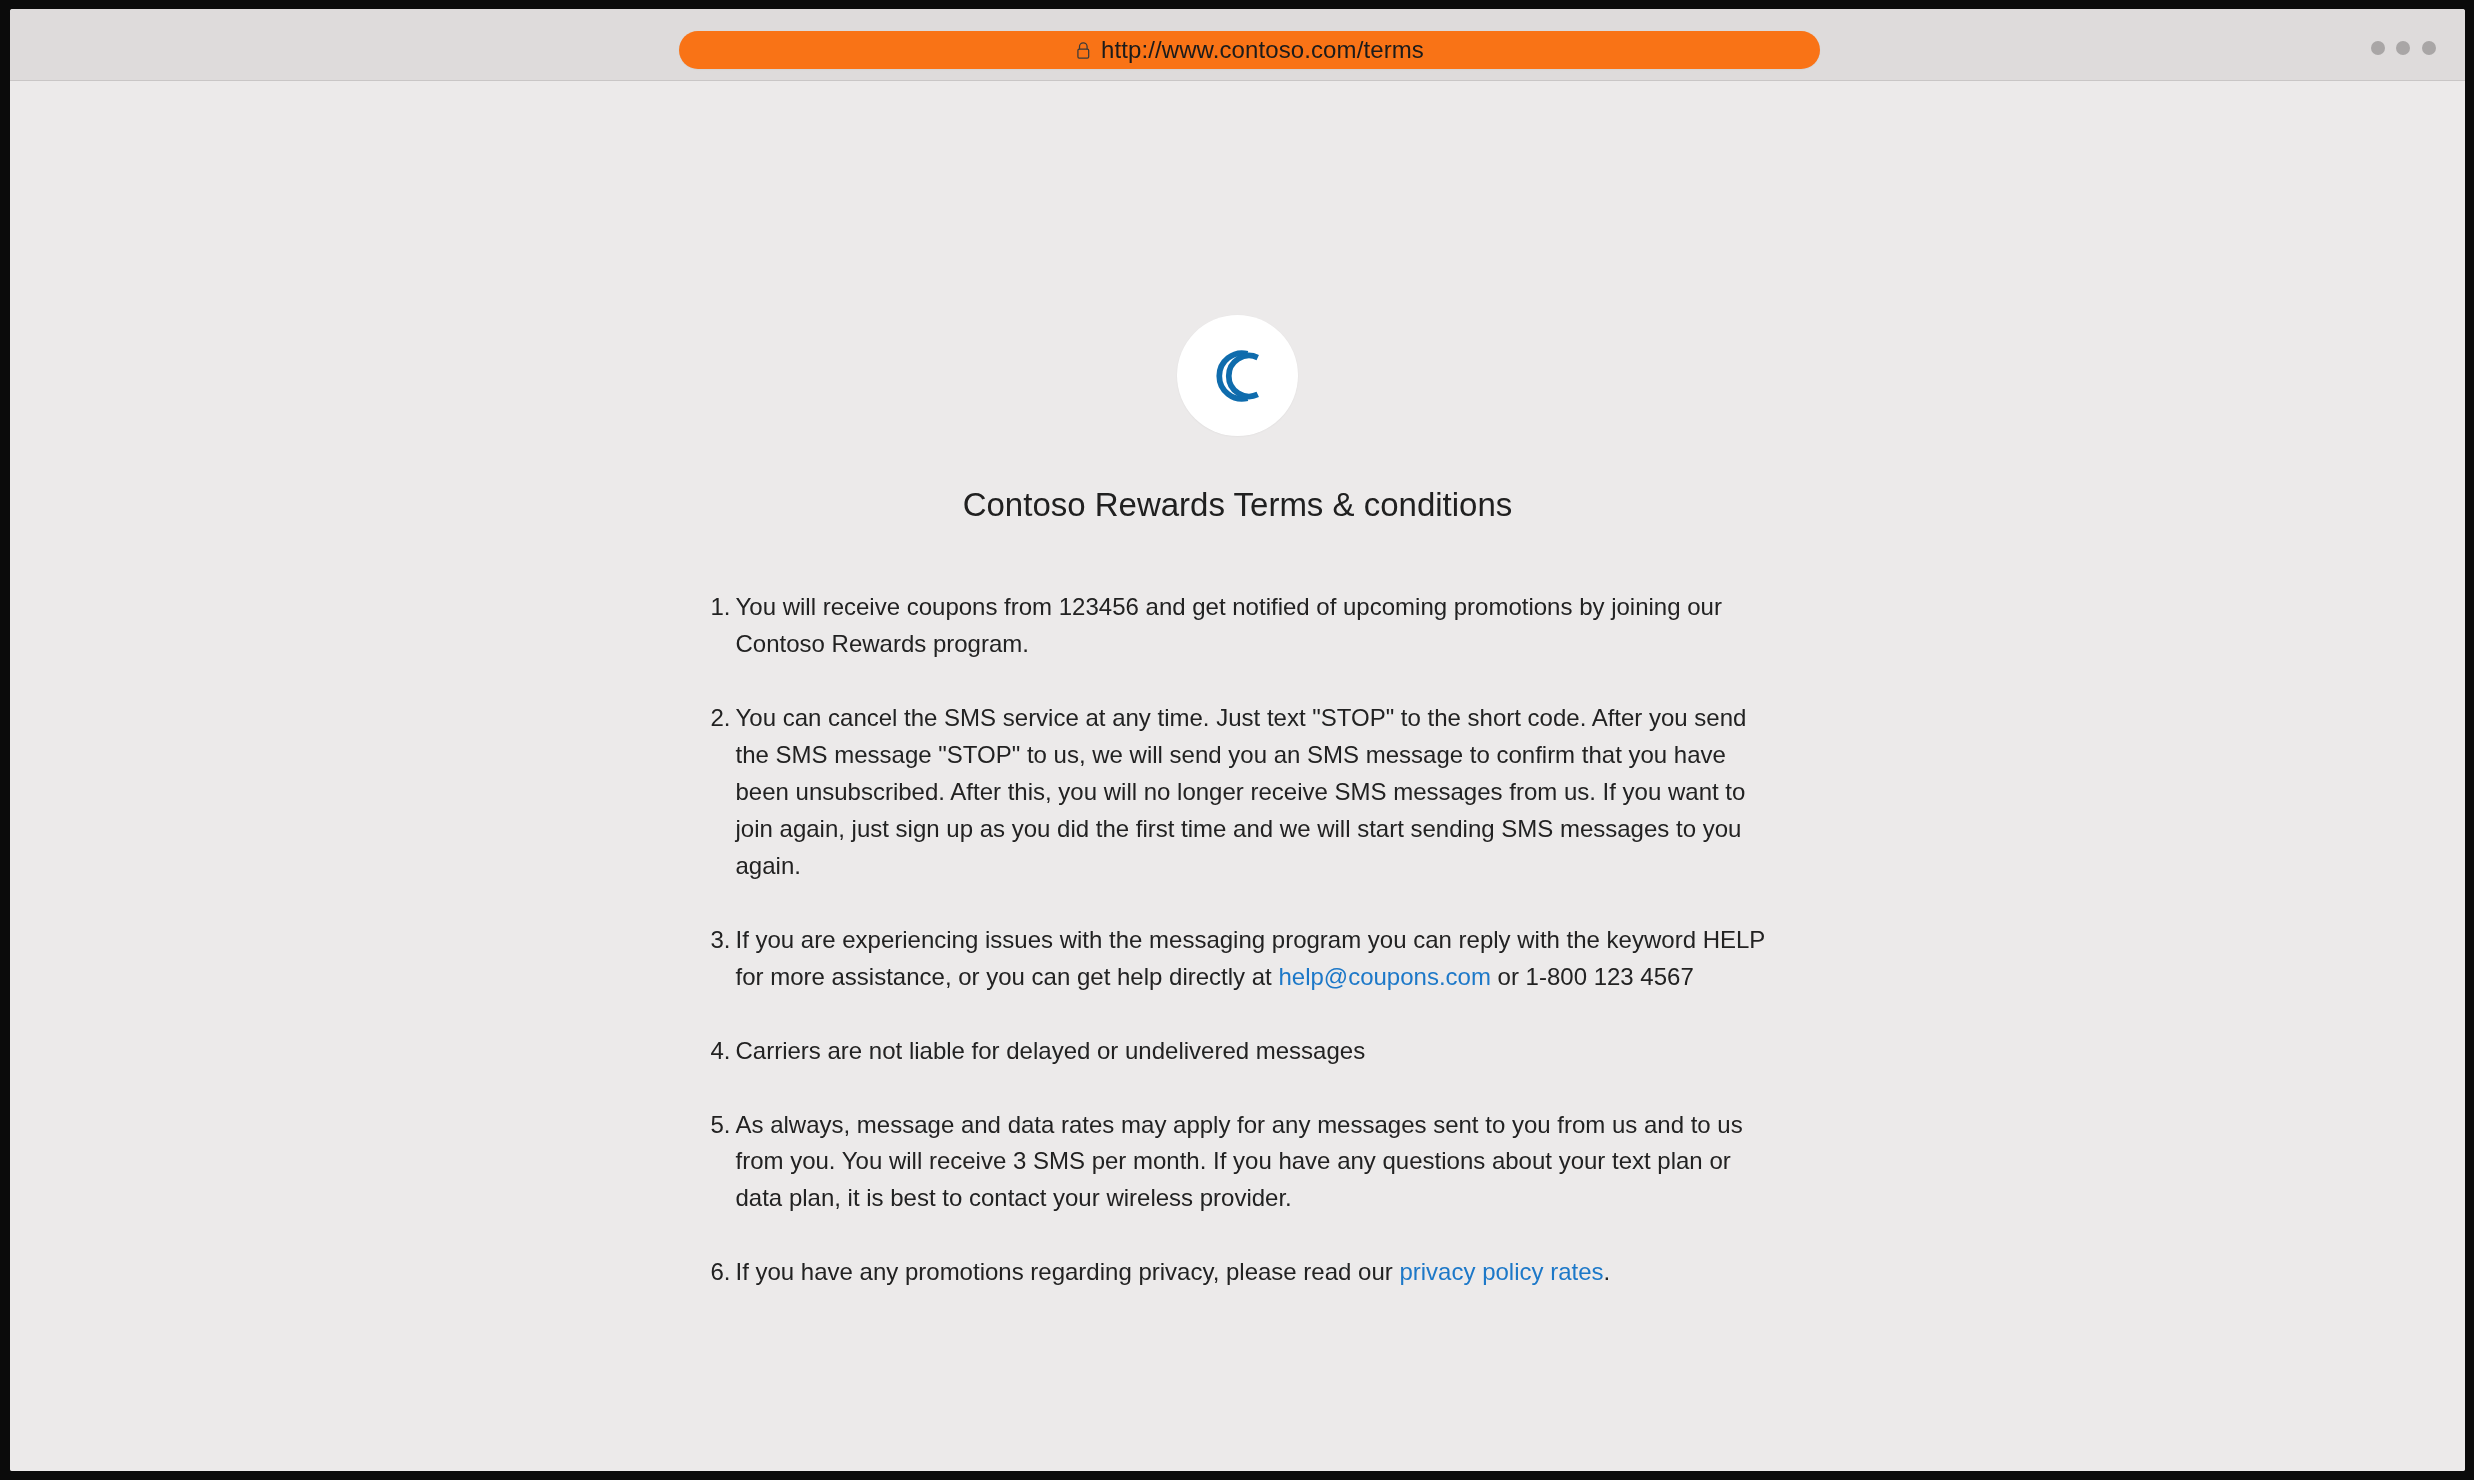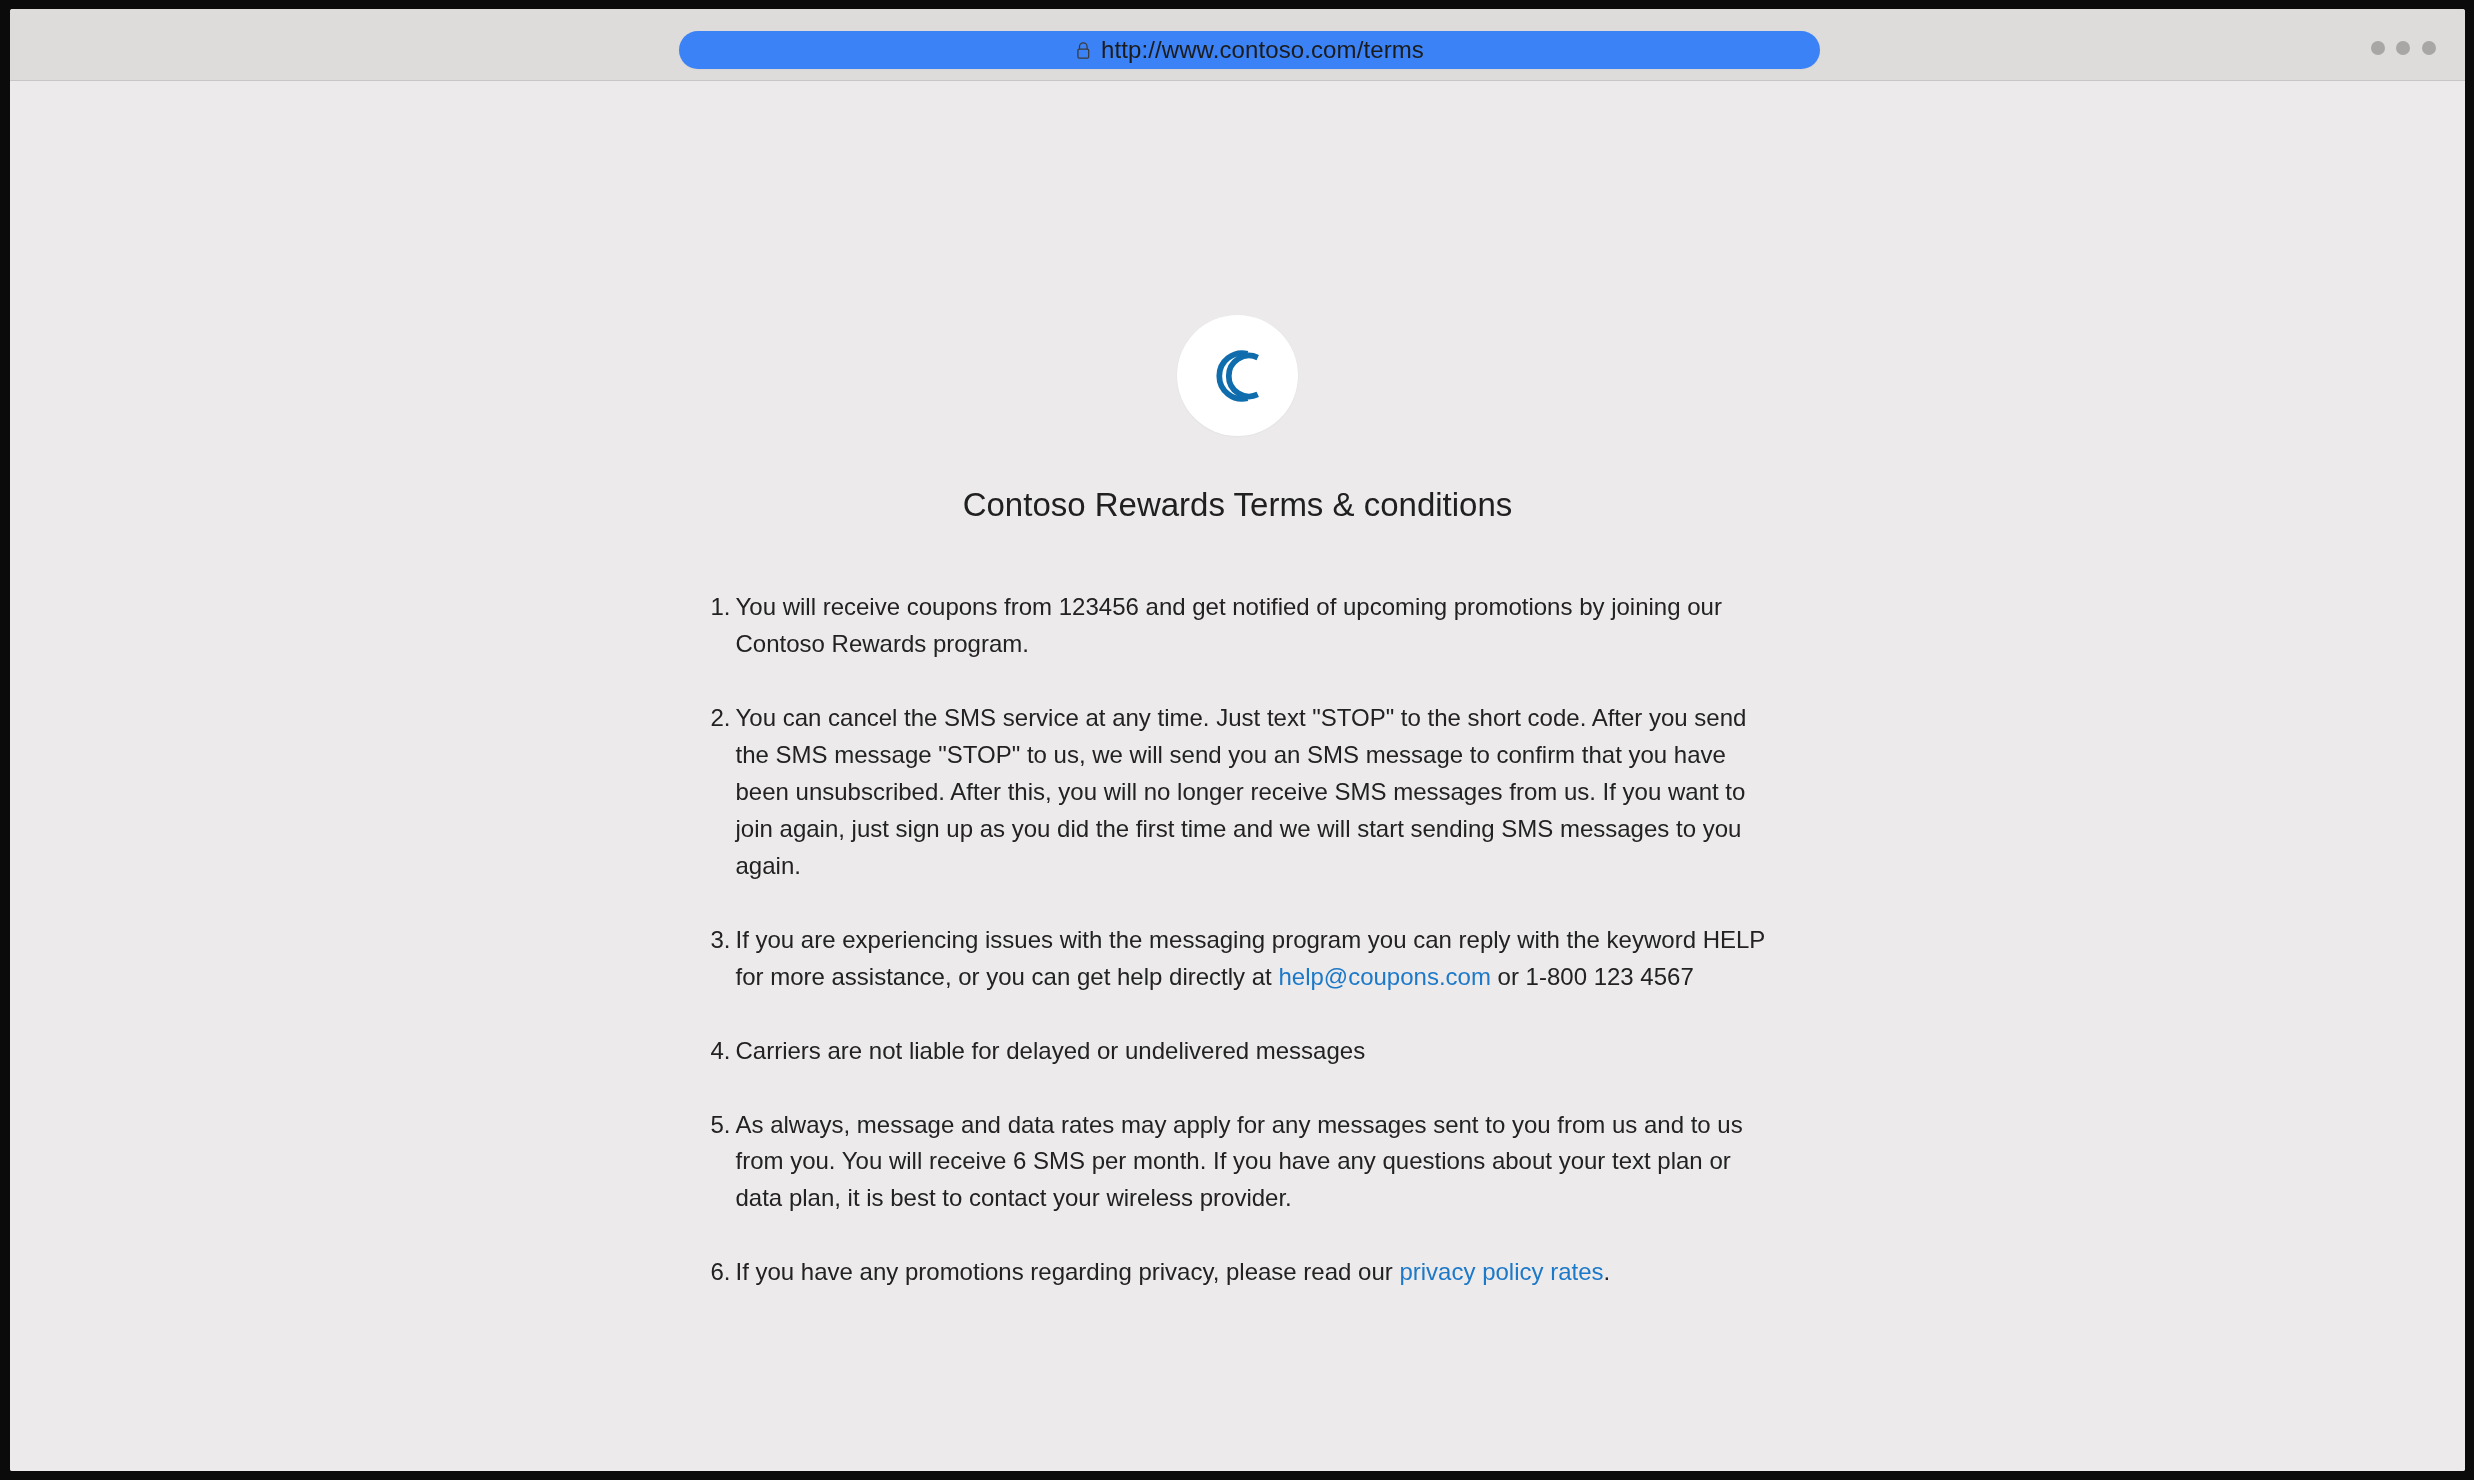--- a/index.html
+++ b/index.html
@@ -44,21 +44,21 @@
     background: #dedbdb;
     border-bottom: 0.6px solid #c9c6c6;
   }
 
   .url-bar {
     position: absolute;
     left: 669px;
     top: 21.7px;
     width: 1141px;
     height: 38px;
-    background: #3b82f6;
+    background: #f97316;
     border-radius: 19px;
     display: flex;
     align-items: center;
     justify-content: center;
     gap: 9px;
     box-shadow: 0 0.6px 1.3px rgba(0,0,0,0.06);
   }
 
   .lock-icon {
     display: inline-block;
@@ -219,21 +219,21 @@
             <span class="body"><span>If you are experiencing issues with the messaging program you can reply with the keyword HELP for more assistance, or you can get help directly at </span><a class="link" href="#">help@coupons.com</a><span> or 1-800 123 4567</span></span>
           </li>
 
           <li>
             <span class="marker">4.</span>
             <span class="body">Carriers are not liable for delayed or undelivered messages</span>
           </li>
 
           <li>
             <span class="marker">5.</span>
-            <span class="body">As always, message and data rates may apply for any messages sent to you from us and to us from you. You will receive 6 SMS per month. If you have any questions about your text plan or data plan, it is best to contact your wireless provider.</span>
+            <span class="body">As always, message and data rates may apply for any messages sent to you from us and to us from you. You will receive 3 SMS per month. If you have any questions about your text plan or data plan, it is best to contact your wireless provider.</span>
           </li>
 
           <li>
             <span class="marker">6.</span>
             <span class="body"><span> If you have any promotions regarding privacy, please read our </span><a class="link" href="#">privacy policy rates</a><span>.</span></span>
           </li>
 
         </ol>
       </div>
     </div>

